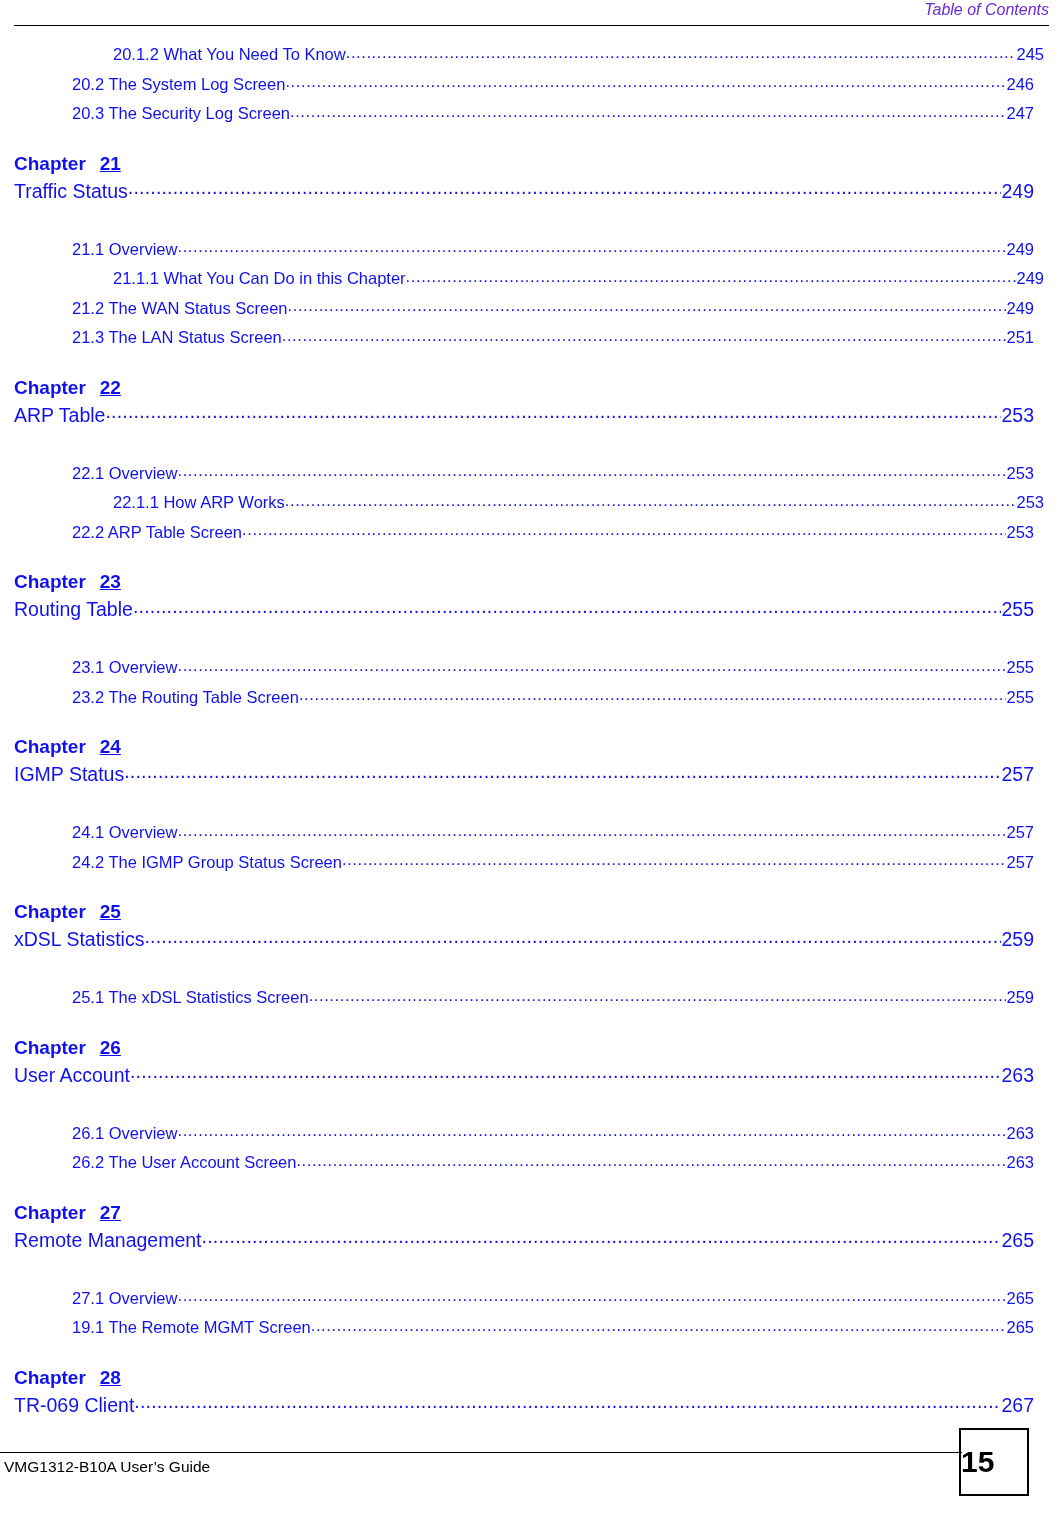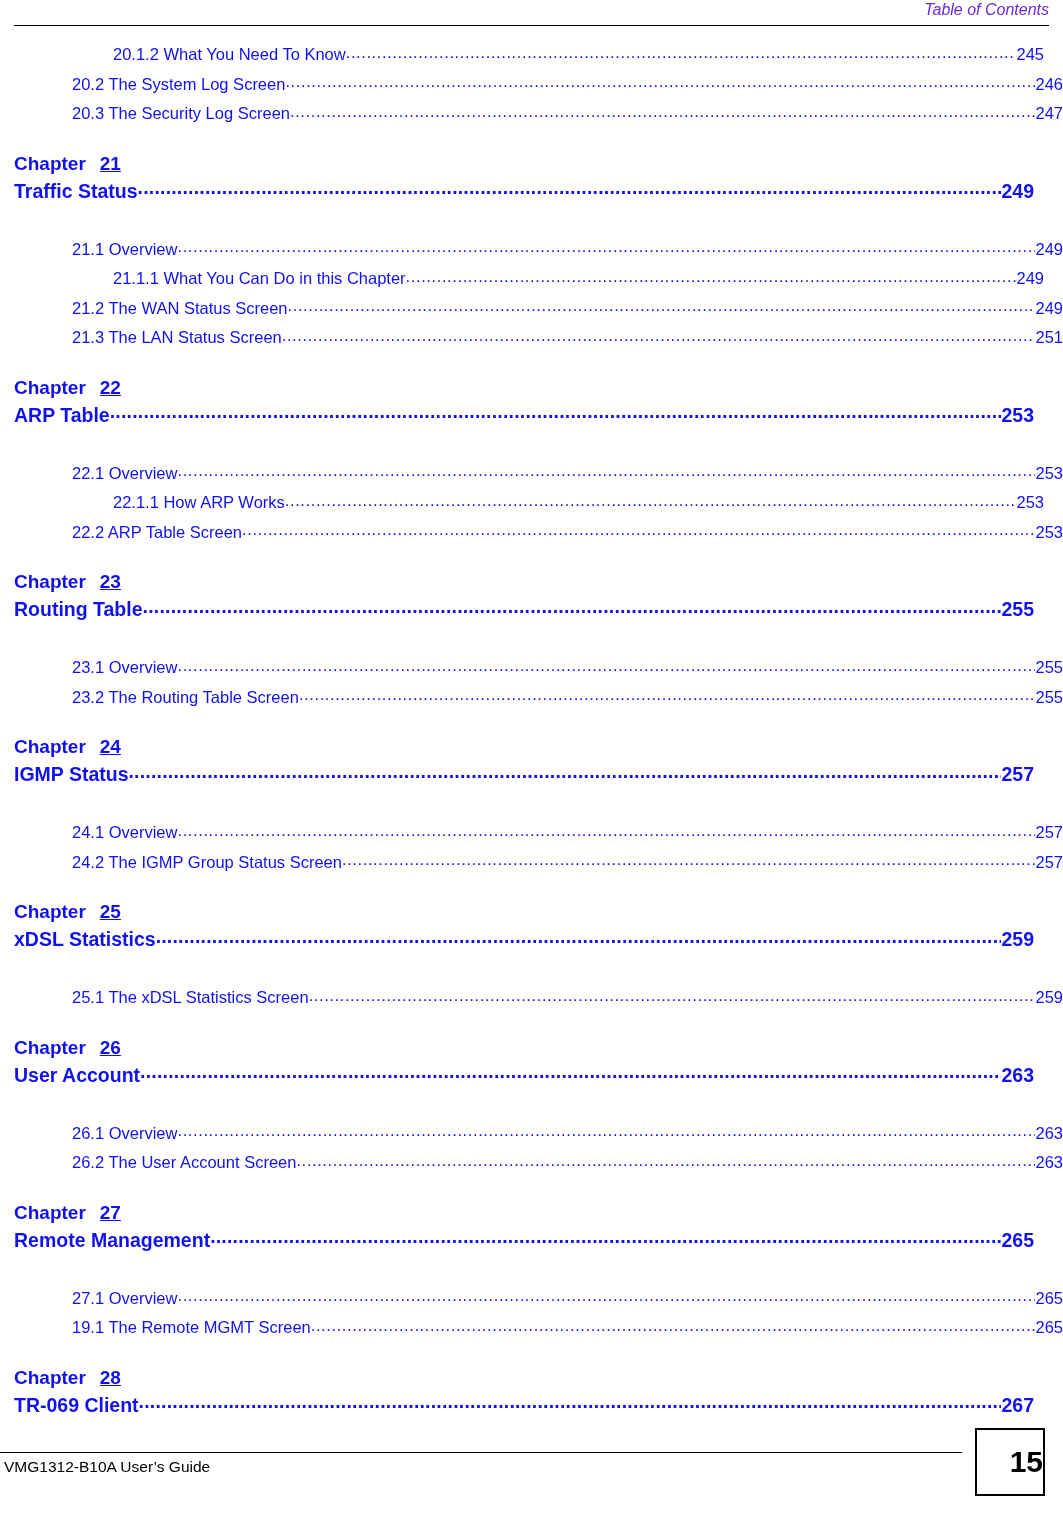--- a/index.html
+++ b/index.html
@@ -81,20 +81,21 @@
     line-height: 1em;
   }
   .toc-entry .epage {
     flex: 0 0 auto;
     padding-left: 0px;
   }
 
   
   .level2 {
     padding-left: 72px;
+    padding-right: 29px;
   }
   
   .level3 {
     padding-left: 113px;
     padding-right: 19px;
   }
 
   
   .chapter-block {
     padding-left: 14px;
@@ -112,21 +113,21 @@
   .chapter-label .chnum {
     padding-left: 14px;
     text-decoration: underline;
   }
   .chapter-entry {
     display: flex;
     align-items: baseline;
     width: 100%;
     color: #1111ee;
     font-size: 19.5px;
-    font-weight: bold;
+    font-weight: normal;
     line-height: 28px;
     white-space: nowrap;
   }
   .chapter-entry .etitle { flex: 0 0 auto; }
   .chapter-entry .leader {
     flex: 1 1 auto;
     overflow: hidden;
     height: 1em;
     position: relative;
     min-width: 6px;
@@ -173,22 +174,21 @@
   .page-number-box {
     position: absolute;
     left: 959px;
     top: -16px;
     width: 70px;
     height: 68px;
     border: 2.4px solid #000000;
     box-sizing: border-box;
     display: flex;
     align-items: center;
-    justify-content: flex-end;
-    margin-left: 16px;
+    justify-content: flex-start;
   }
   .page-number-box .pnum {
     font-size: 30px;
     font-weight: bold;
     color: #000000;
     line-height: 1;
   }
 </style>
 </head>
 <body>

